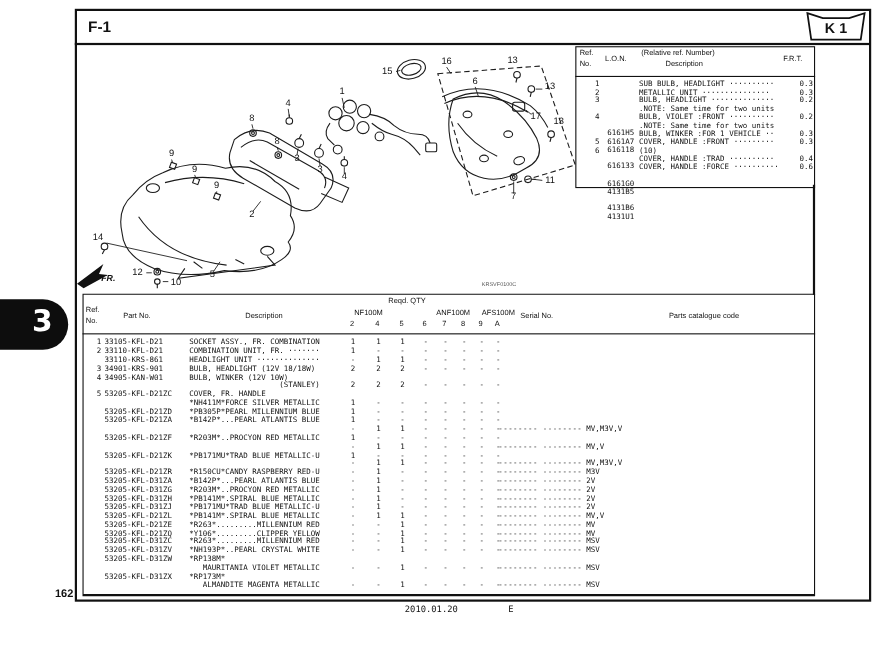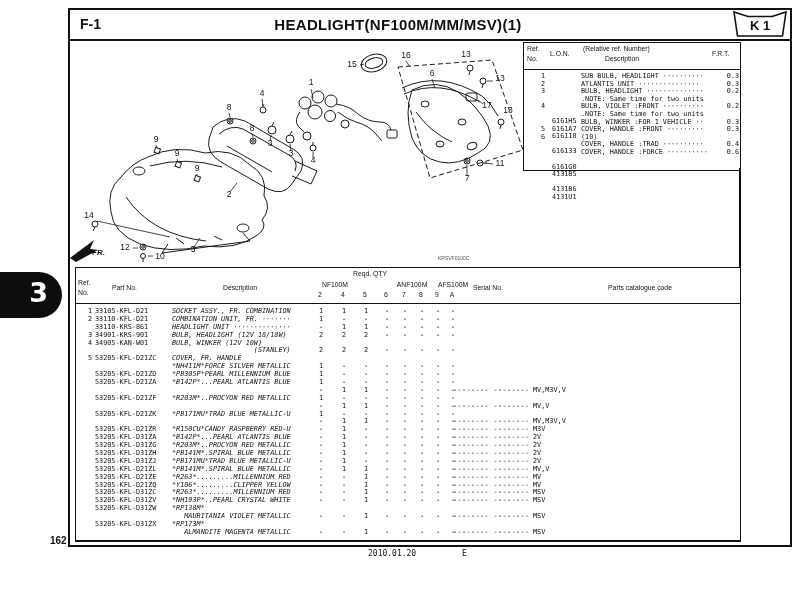--- a/index.html
+++ b/index.html
@@ -30,21 +30,21 @@
   
   .parts-box{left:75px;top:267px;width:664px;height:272px;border:1.5px solid #111;border-bottom-width:2.5px;}
   .parts-head-rule{left:75px;top:303px;width:666px;height:1px;background:#111;}
   .phead{font-size:6.8px;}
   .pcenter{transform:translateX(-50%);}
   .prows{left:75px;top:308px;width:666px;}
   .prow{position:relative;height:7.9px;font:6.8px "DejaVu Sans Mono",monospace;white-space:pre;}
   .prow span{position:absolute;top:0;line-height:7.9px;}
   .c-ref{left:0;width:17px;text-align:right;}
   .c-part{left:20px;}
-  .c-desc{left:97px;font-style:italic;}
+  .c-desc{left:97px;}
   .c-qty{width:10px;text-align:center;}
   .c-serial{left:378px;letter-spacing:.4px;}
   .c-code{left:458px;}
   
   .page-num{left:50px;top:535px;font-size:10px;font-weight:bold;}
   .footer-date{left:368px;top:549px;font:8px "DejaVu Sans Mono",monospace;}
   .footer-letter{left:462px;top:549px;font:8px "DejaVu Sans Mono",monospace;}
   svg text.callout{font:8.5px "Liberation Sans",sans-serif;fill:#111;text-anchor:middle;}
   svg text.tinycode{font:5px "Liberation Sans",sans-serif;fill:#555;}
   svg text.frlabel{font:italic bold 8px "Liberation Sans",sans-serif;fill:#111;}
@@ -53,21 +53,20 @@
 </head>
 <body>
 
 <div class="page">
 
   <div class="abs page-border"></div>
   <div class="abs header-rule"></div>
   <div class="abs vline-right"></div>
 
   <div class="abs fig-code">F-1</div>
-  <div class="abs title">HEADLIGHT(NF100M/MM/MSV)(1)</div>
   <svg class="abs" style="left:731px;top:10px" width="58" height="28" viewBox="0 0 58 28">
     <path d="M3,2 L17,6.5 L41,6.5 L55,2 L51.5,26 L6.5,26 Z" fill="none" stroke="#111" stroke-width="1.6"></path>
     <text class="ktag" x="29" y="20">K 1</text>
   </svg>
 
   <div class="abs side-tab">
     <span>3</span>
   </div>
 
   <svg class="abs" style="left:0;top:0" width="800" height="600" viewBox="0 0 800 600">
@@ -218,21 +217,21 @@
   <div class="abs ref-box"></div>
   <div class="abs ref-head-rule"></div>
   <div class="abs rhead" style="left:527px;top:45px">Ref.</div>
   <div class="abs rhead" style="left:527px;top:55px">No.</div>
   <div class="abs rhead" style="left:550px;top:50px">L.O.N.</div>
   <div class="abs rhead" style="left:583px;top:45px">(Relative ref. Number)</div>
   <div class="abs rhead" style="left:605px;top:55px">Description</div>
   <div class="abs rhead" style="left:712px;top:50px">F.R.T.</div>
   <div class="abs rrows">
       <div class="rrow"><span class="r-ref">1</span><span class="r-lon">6161H5</span><span class="r-desc">SUB BULB, HEADLIGHT ··········</span><span class="r-frt">0.3</span></div>
-      <div class="rrow"><span class="r-ref">2</span><span class="r-lon">6161A7</span><span class="r-desc">ATLANTIS UNIT ···············</span><span class="r-frt">0.3</span></div>
+      <div class="rrow"><span class="r-ref">2</span><span class="r-lon">6161A7</span><span class="r-desc">METALLIC UNIT ···············</span><span class="r-frt">0.3</span></div>
       <div class="rrow"><span class="r-ref">3</span><span class="r-lon">616118</span><span class="r-desc">BULB, HEADLIGHT ··············</span><span class="r-frt">0.2</span></div>
       <div class="rrow"><span class="r-desc">.NOTE: Same time for two units</span></div>
       <div class="rrow"><span class="r-ref">4</span><span class="r-lon">616133</span><span class="r-desc">BULB, VIOLET :FRONT ··········</span><span class="r-frt">0.2</span></div>
       <div class="rrow"><span class="r-desc">.NOTE: Same time for two units</span></div>
       <div class="rrow"><span class="r-lon">6161G0</span><span class="r-desc">BULB, WINKER :FOR 1 VEHICLE ··</span><span class="r-frt">0.3</span></div>
       <div class="rrow"><span class="r-ref">5</span><span class="r-lon">4131B5</span><span class="r-desc">COVER, HANDLE :FRONT ·········</span><span class="r-frt">0.3</span></div>
       <div class="rrow"><span class="r-ref">6</span><span class="r-desc">(10)</span></div>
       <div class="rrow"><span class="r-lon">4131B6</span><span class="r-desc">COVER, HANDLE :TRAD ··········</span><span class="r-frt">0.4</span></div>
       <div class="rrow"><span class="r-lon">4131U1</span><span class="r-desc">COVER, HANDLE :FORCE ··········</span><span class="r-frt">0.6</span></div>
     </div>

